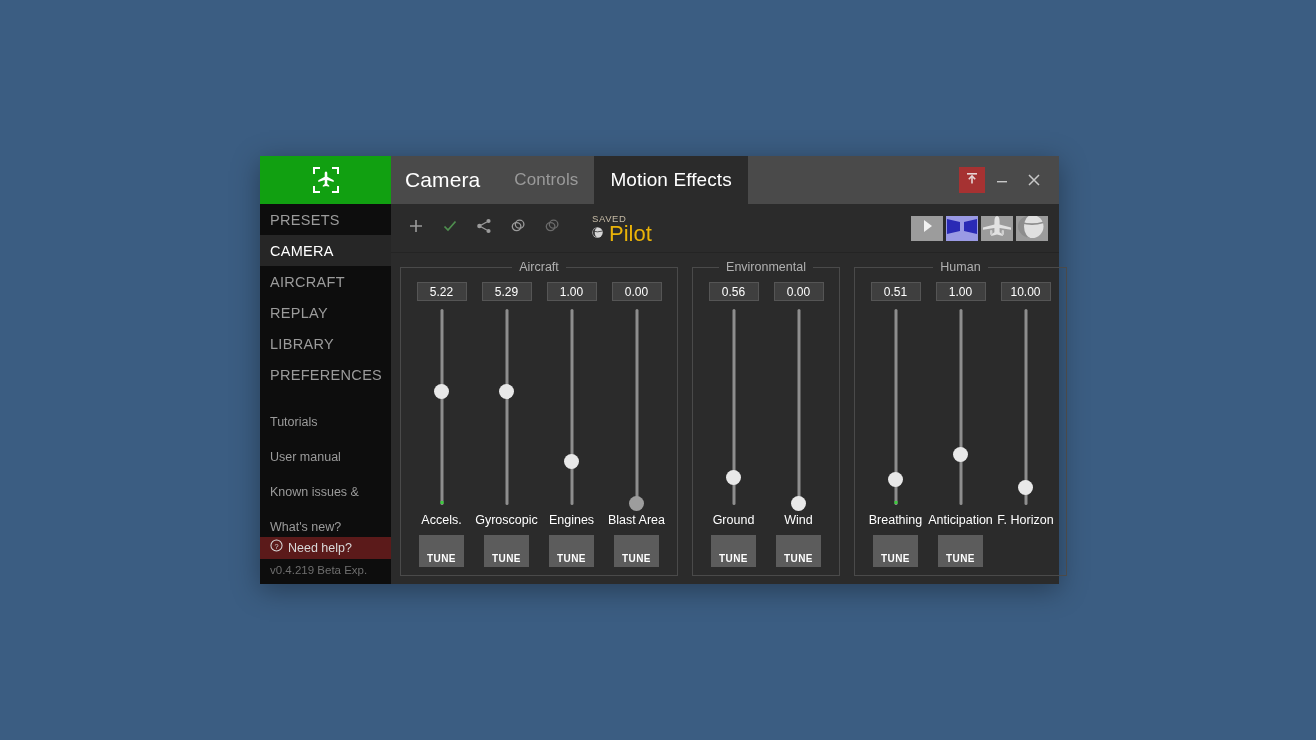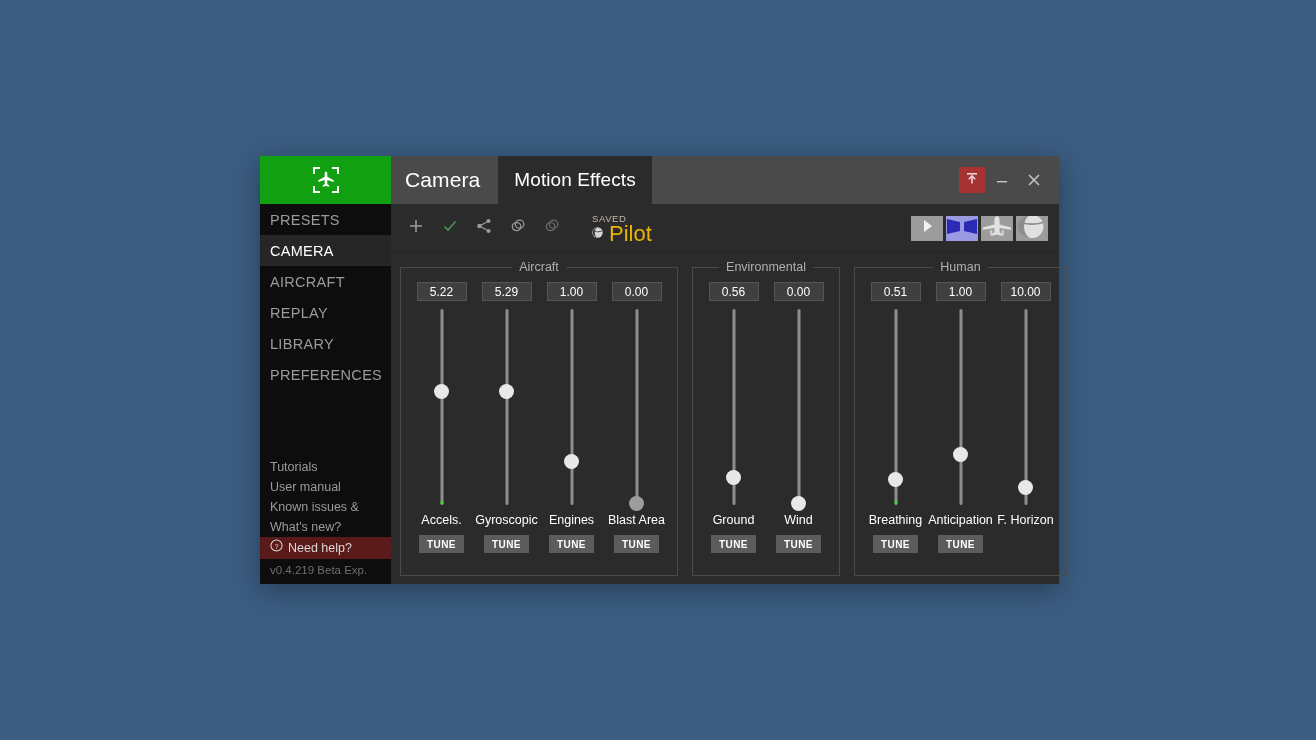--- a/index.html
+++ b/index.html
@@ -122,20 +122,21 @@
     color: #ffffff;
   }
   #nav-spacer { flex: 1 1 auto; min-height: 6px;}
   .link-item {
     color: #9b9b9b;
     font-size: 12.5px;
     padding: 0 0 0 10px;
     line-height: 20px;
     cursor: default;
     white-space: nowrap;
+    margin-top: 15px;
   }
   #need-help {
     background: #5b1a1a;
     color: #d9d9d9;
     font-size: 12.5px;
     line-height: 22px;
     padding-left: 10px;
     display: flex;
     align-items: center;
     gap: 5px;
@@ -304,21 +305,21 @@
     white-space: nowrap;
     cursor: default;
   }
   .tune-btn {
     margin-top: 8px;
     background: #5c5c5c;
     color: #ffffff;
     font-size: 10px;
     font-weight: bold;
     letter-spacing: .4px;
-    padding: 4px 8px 3px 8px;
+    padding: 18px 8px 3px 8px;
     cursor: default;
   }
   .tune-slot-empty {
     margin-top: 8px;
     height: 16px;
   }
 </style>
 </head>
 <body>
 
@@ -335,20 +336,21 @@
             <path d="M29 23 V29 H23"></path>
               <path d="M11 29 H5 V23"></path>
           </g>
           <path fill="#ffffff" d="M17 8.5 c.9 0 1.3 .9 1.3 2.1 v3.1 l6.4 3.6 v1.8 l-6.4-2 v3.9 l1.9 1.4 v1.4 l-3.2-.9 -3.2 .9 v-1.4 l1.9-1.4 v-3.9 l-6.4 2 v-1.8 l6.4-3.6 v-3.1 c0-1.2 .4-2.1 1.3-2.1 z"></path>
         </svg>
       </span>
     </div>
 
     <div id="tab-strip">
       <div class="tab first">Camera</div>
+      <div class="tab">Controls</div>
       <div class="tab active">Motion Effects</div>
 
       <div id="tab-filler">
         <div id="pin-button">
           <span>
             <svg width="16" height="16" viewBox="0 0 16 16">
               <rect x="3" y="3" width="10" height="1.6" fill="#e7d6d6"></rect>
               <path d="M8 13.5 V6.6" stroke="#e7d6d6" stroke-width="1.6" fill="none"></path>
               <path d="M4.8 9.2 L8 6 L11.2 9.2" stroke="#e7d6d6" stroke-width="1.6" fill="none"></path>
             </svg>

